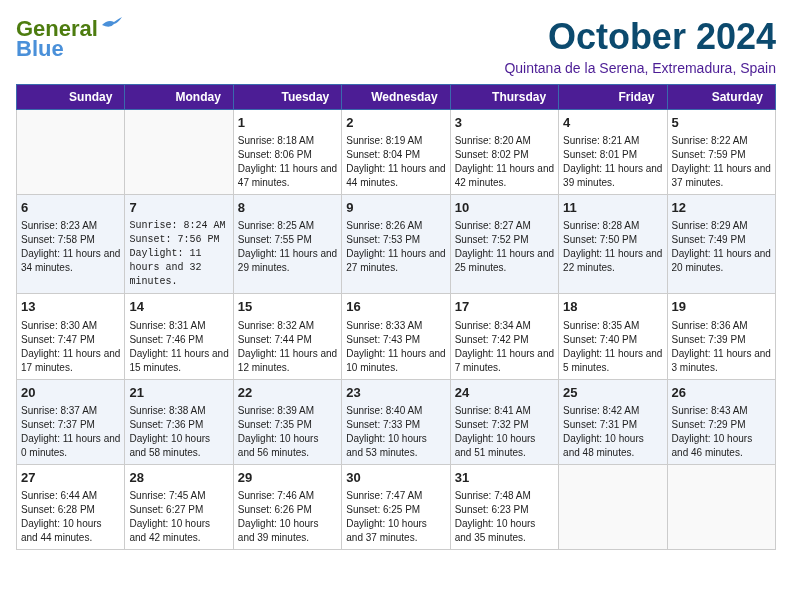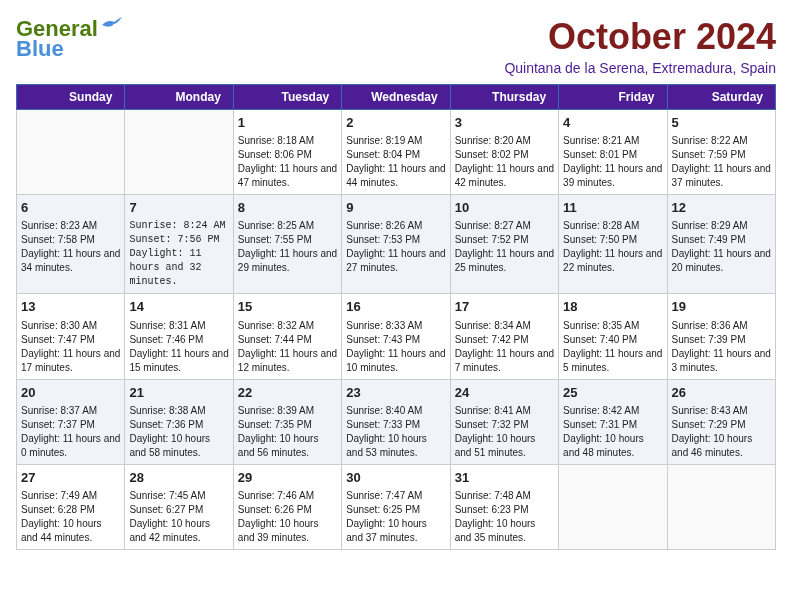--- a/index.html
+++ b/index.html
@@ -18,21 +18,21 @@
     }
     .logo {
       display: flex;
       flex-direction: column;
       align-items: flex-start;
     }
     .title-block { text-align: right; }
     .month-title {
       font-size: 36px;
       font-weight: bold;
-      color: #7f1d1d;
+      color: #0c4a6e;
     }
     .location {
       font-size: 14px;
       color: #4c1d95;
       margin-top: 2px;
     }
     .calendar {
       width: 100%;
       border-collapse: collapse;
       font-size: 10.5px;
@@ -262,21 +262,21 @@
         <td>
           <span class="day-num">26</span>
           <div class="cell-info" style="white-space: pre-line;">Sunrise: 8:43 AM
 Sunset: 7:29 PM
 Daylight: 10 hours and 46 minutes.</div>
         </td>
       </tr>
       <tr>
         <td>
           <span class="day-num">27</span>
-          <div class="cell-info" style="white-space: pre-line;">Sunrise: 7:49 AM
+          <div class="cell-info" style="white-space: pre-line;">Sunrise: 6:44 AM
 Sunset: 6:28 PM
 Daylight: 10 hours and 44 minutes.</div>
         </td>
         <td>
           <span class="day-num">28</span>
           <div class="cell-info" style="white-space: pre-line;">Sunrise: 7:45 AM
 Sunset: 6:27 PM
 Daylight: 10 hours and 42 minutes.</div>
         </td>
         <td>

